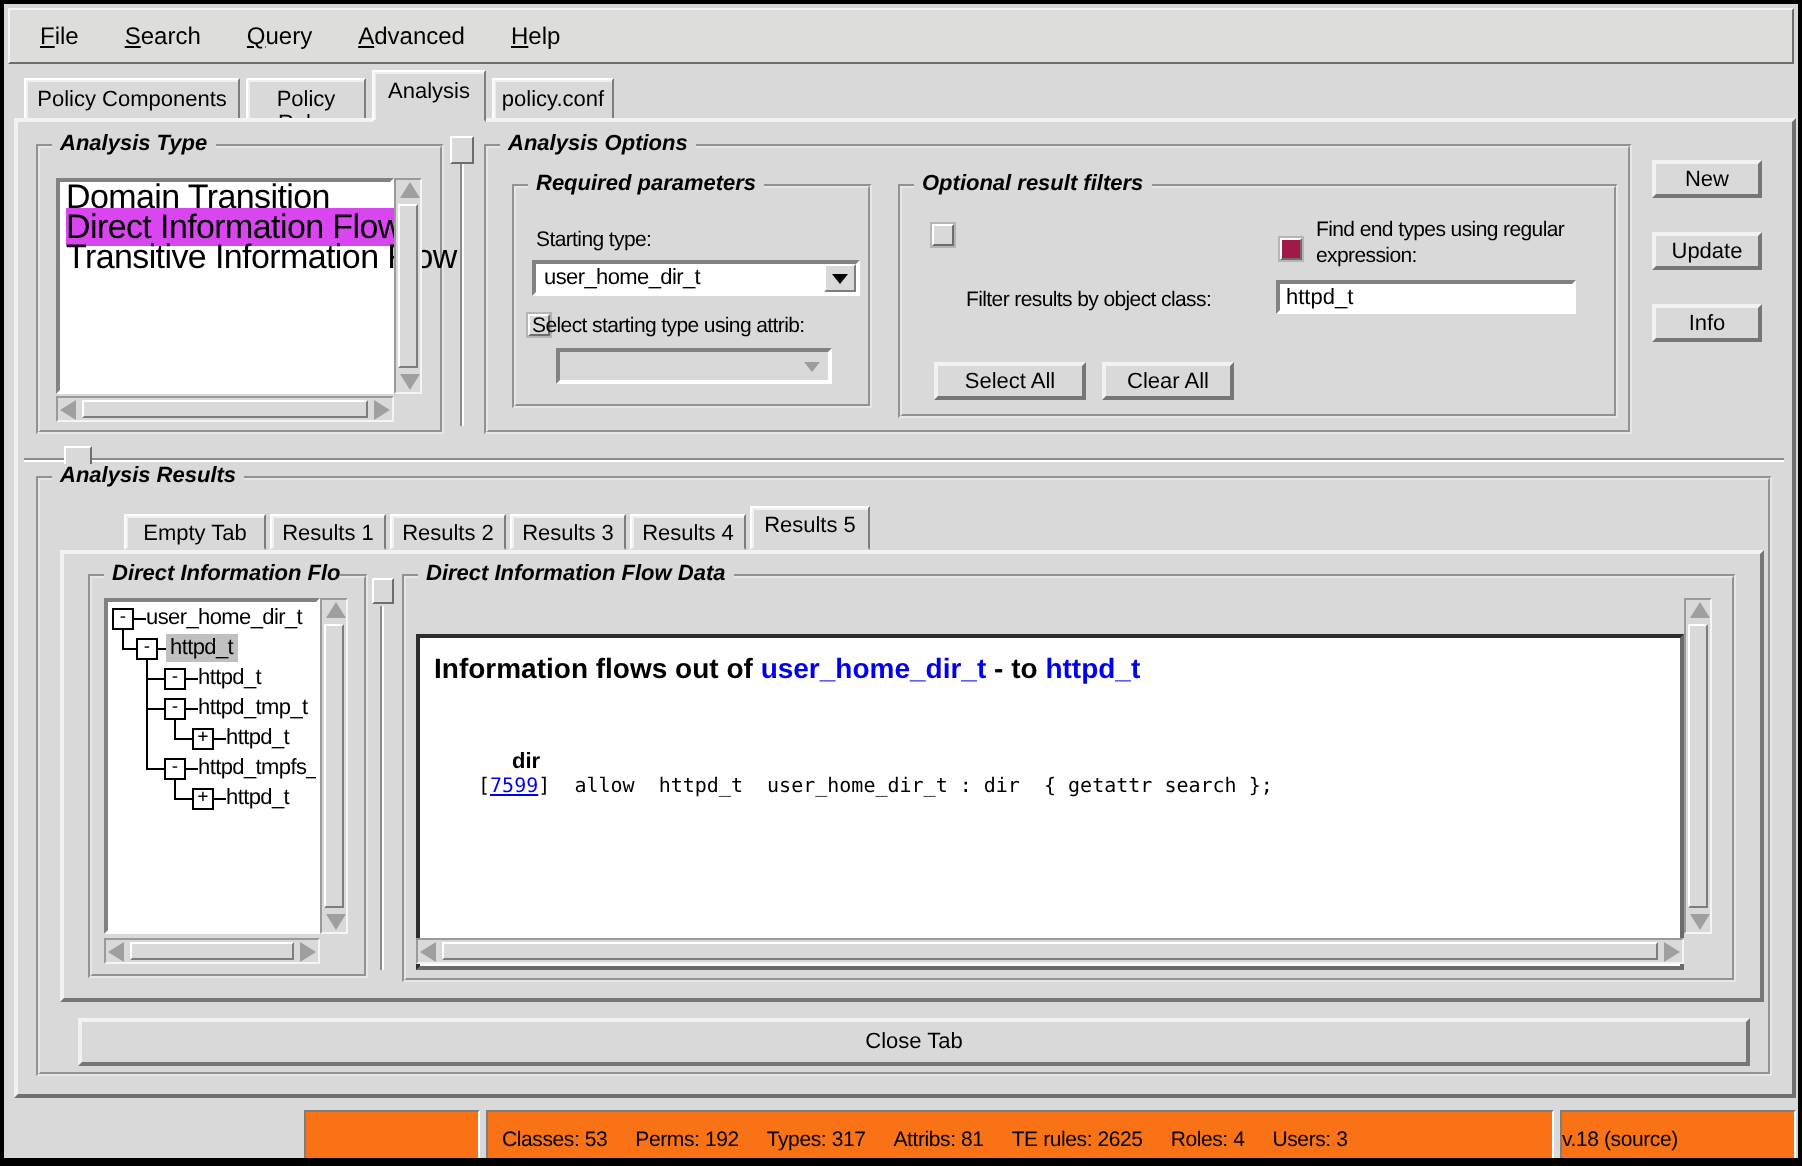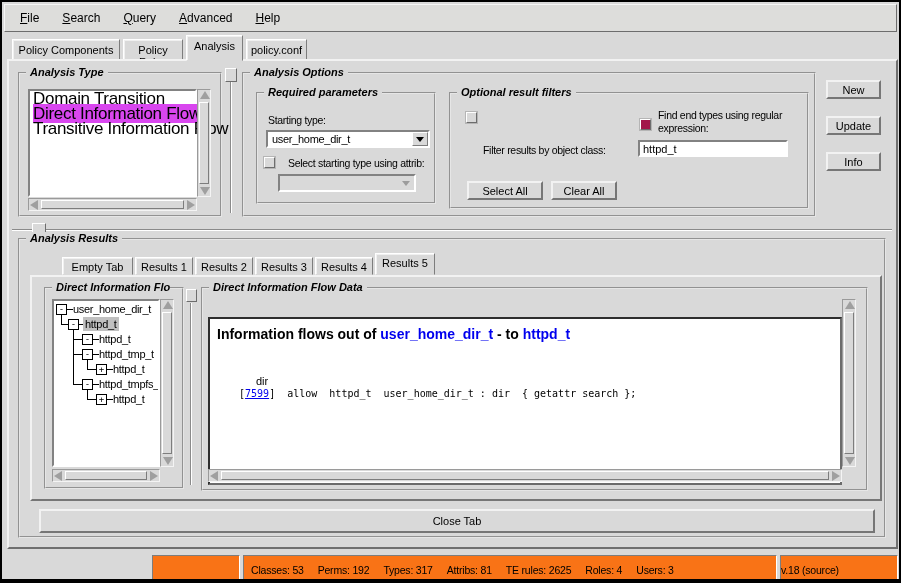--- a/index.html
+++ b/index.html
@@ -96,21 +96,21 @@
   .tlabel { position:absolute; font-size:11px; letter-spacing:-0.3px; line-height:14px; white-space:nowrap; padding:0 2px; }
   .tlabel.sel { background:#c0c0c0; }
   .seg { position:absolute; background:#000; }
 
   
   #data-area { position:absolute; background:#fff; border:2px solid; border-color:#2e2e2e #6b6b6b #6b6b6b #2e2e2e; overflow:hidden; }
   .headline { position:absolute; left:7px; top:7px; font-size:14px; font-weight:bold; white-space:pre; }
   .blue { color:#0000ee; }
   .subtitle { position:absolute; left:5px; top:38px; font-size:11px; font-weight:bold; white-space:pre; }
   .subtitle .flowword { font-size:16px; font-weight:normal; color:#0000ee; }
-  .objclass { position:absolute; left:46px; top:56px; font-size:11px; font-weight:normal; }
+  .objclass { position:absolute; left:46px; top:56px; font-size:11px; font-weight:bold; }
   .ruleline { position:absolute; left:29px; top:69px; font-family:"DejaVu Sans Mono",monospace; font-size:10px; white-space:pre; }
   .ruleline a { color:#0000ee; }
 
   
   .statusbox { position:absolute; height:30px; top:553px; background:#f97316;
     border:1px solid; border-color:#7d7d7d #ffffff #ffffff #7d7d7d;
     display:flex; align-items:center; font-size:10.5px; letter-spacing:-0.2px; }
   .statusbox .stat { margin:0 7px; white-space:nowrap; }
 </style>
 </head>
@@ -159,21 +159,21 @@
       <div class="gb-label">Analysis Options</div>
 
       <div class="groupbox" style="left:12px; top:18px; width:180px; height:112px;">
         <div class="gb-label">Required parameters</div>
         <div class="lbl abs" style="left:10px; top:20px;">Starting type:</div>
         <div class="combo" style="left:8px; top:36px; width:164px; height:18px;">
           <div class="combo-text">user_home_dir_t</div>
           <div class="combo-btn"></div>
         </div>
         <div class="checkbox" style="left:6px; top:63px;"></div>
-        <div class="lbl abs" style="left:30px; top:63px;">Select starting type using attrib:</div>
+        <div class="lbl abs" style="left:8px; top:63px;">Select starting type using attrib:</div>
         <div class="combo disabled" style="left:20px; top:80px; width:138px; height:18px;">
           <div class="combo-text"></div>
           <div class="combo-btn"></div>
         </div>
       </div>
 
       <div class="groupbox" style="left:205px; top:18px; width:360px; height:117px;">
         <div class="gb-label">Optional result filters</div>
         <div class="checkbox" style="left:15px; top:18px;"></div>
         <div class="lbl abs" style="left:32px; top:18px;margin-top:32px;">Filter results by object class:</div>

